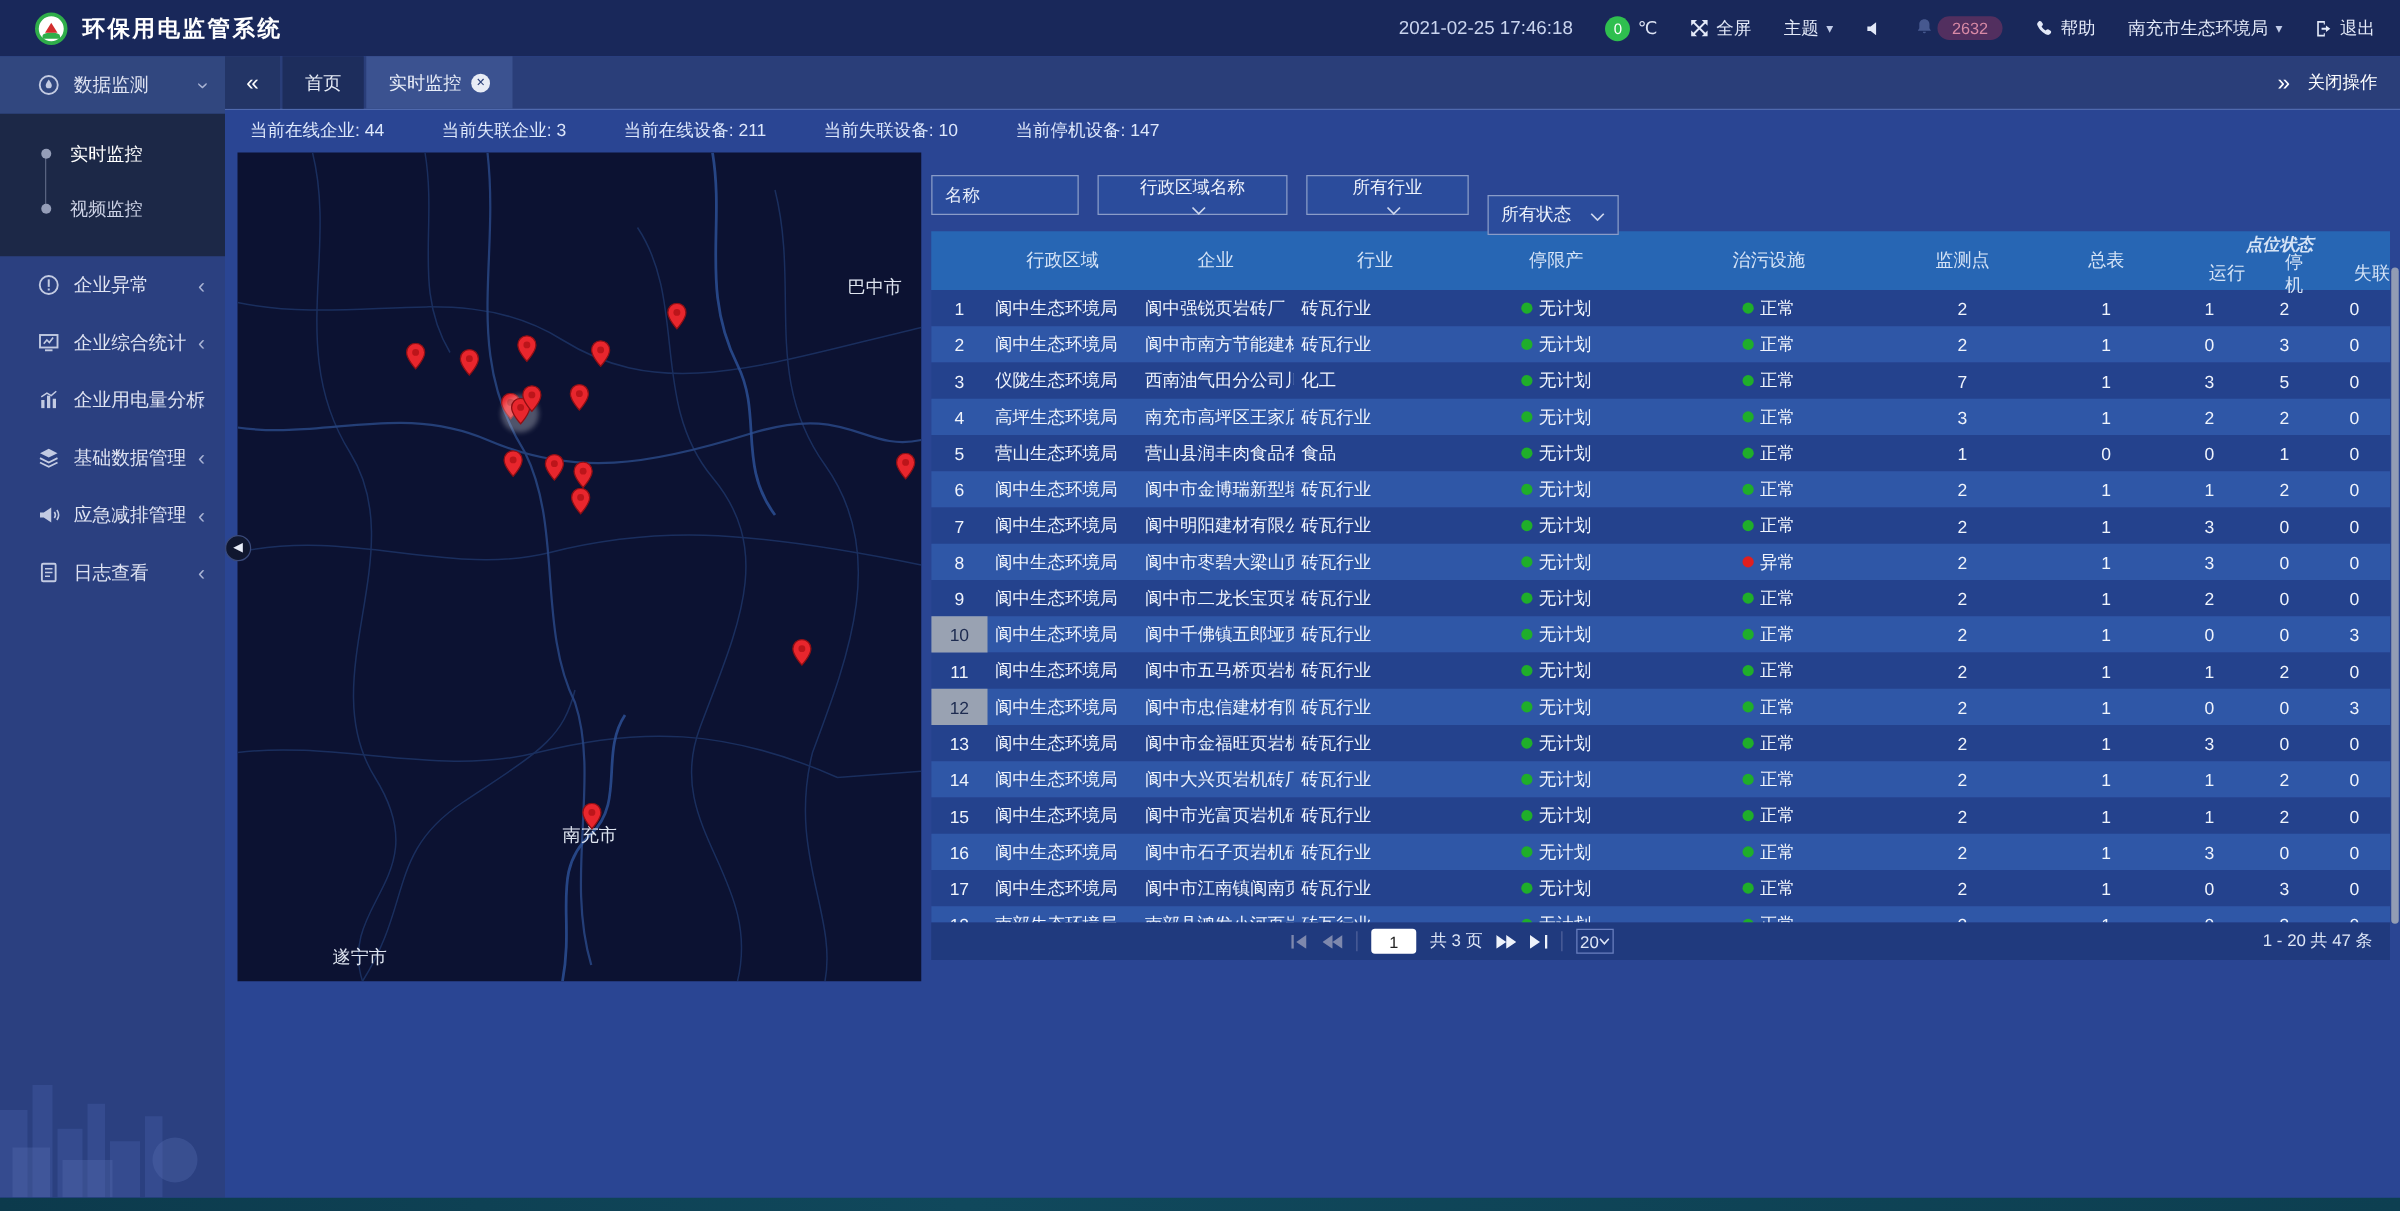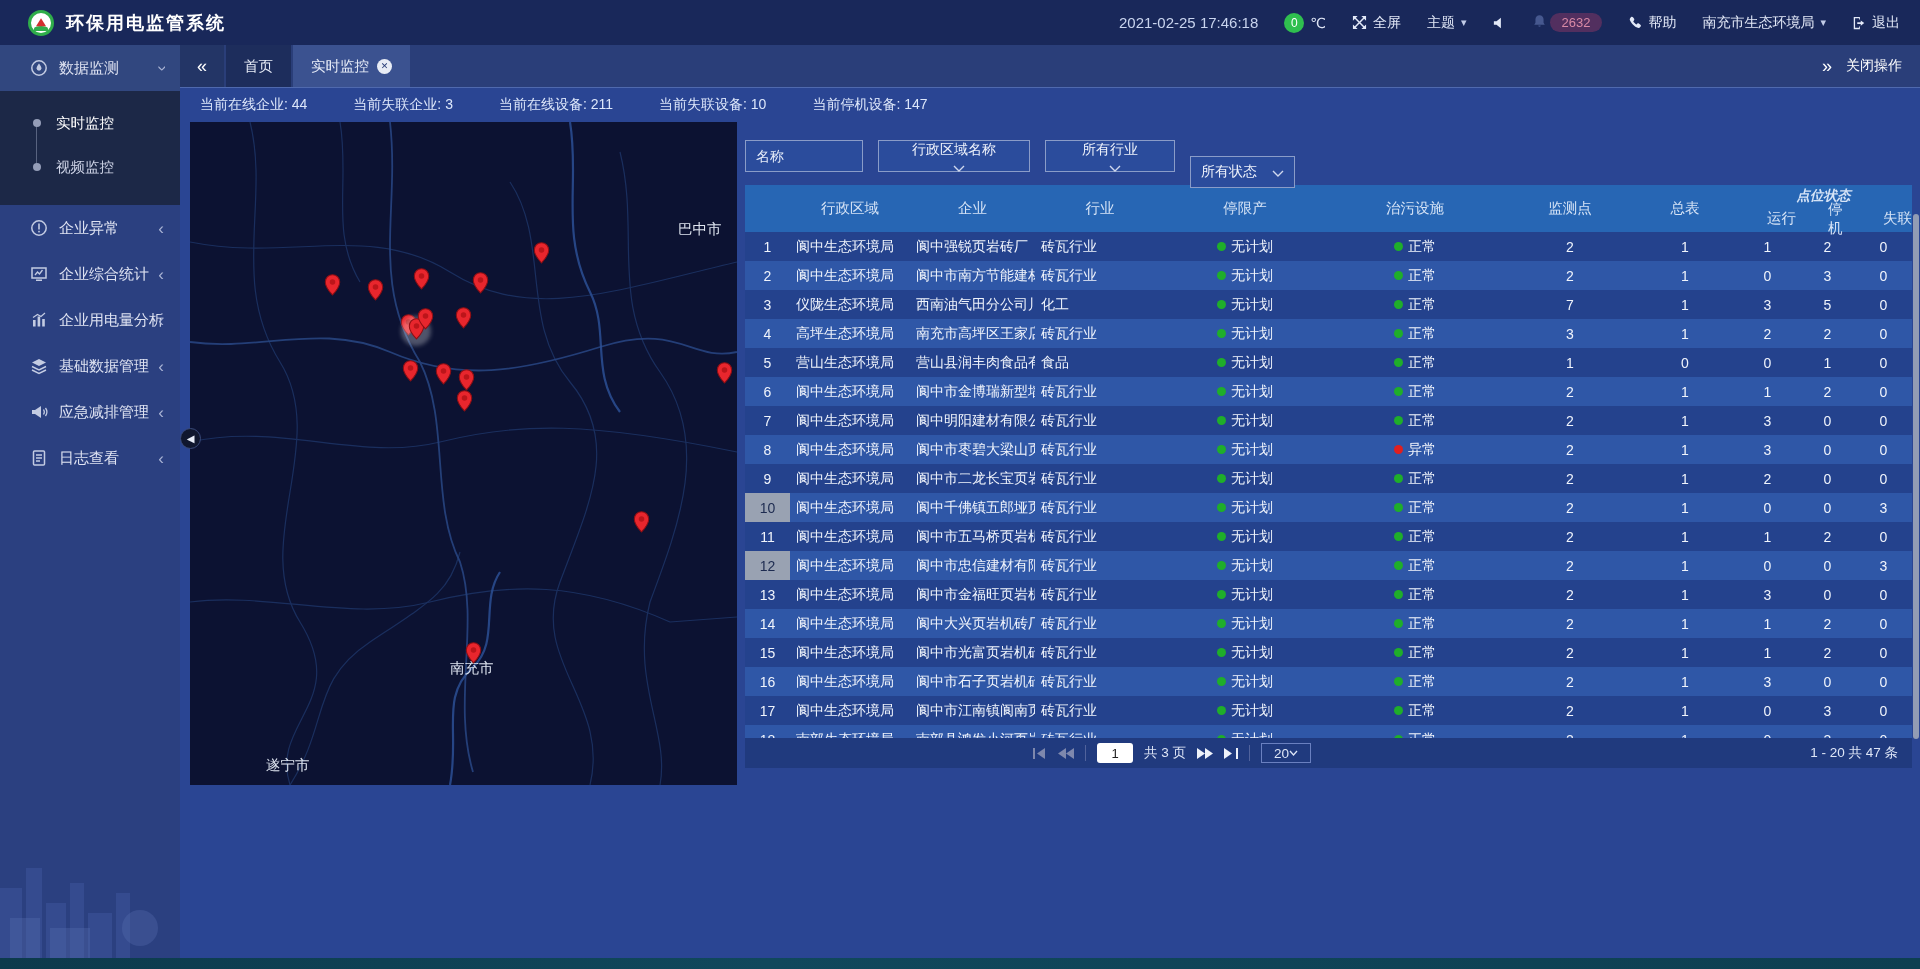--- a/index.html
+++ b/index.html
@@ -123,21 +123,21 @@
 
   
   .pager { height:30px; background:#203a7e; display:flex; align-items:center;
     color:#dde5f6; font-size:13.5px; padding:0 14px; position:relative; }
   .pager-center { position:absolute; left:288px; display:flex; gap:11px; align-items:center; }
   .pg-btn { display:flex; align-items:center; cursor:pointer; }
   .pg-btn svg { display:block; }
   .pg-sep { width:1px; height:16px; background:#51639c; }
   .pg-input { width:36px; height:20px; background:#fff; color:#222; border-radius:3px;
     display:flex; align-items:center; justify-content:center; font-size:13px; }
-  .pg-size { height:20px; padding:0 12px; border:1px solid #6a80c0; display:flex;
+  .pg-size { height:20px; padding:0 2px; border:1px solid #6a80c0; display:flex;
     align-items:center; gap:0; cursor:pointer; }
   .pager-right { margin-left:auto; white-space:nowrap; }
   .scroll-thumb { position:absolute; right:-7px; top:92px; width:6px; height:525px;
     background:#929cb4; border-radius:3px; }
 </style>
 </head>
 <body>
 
 <div class="topbar">
   <div class="logo"></div>

